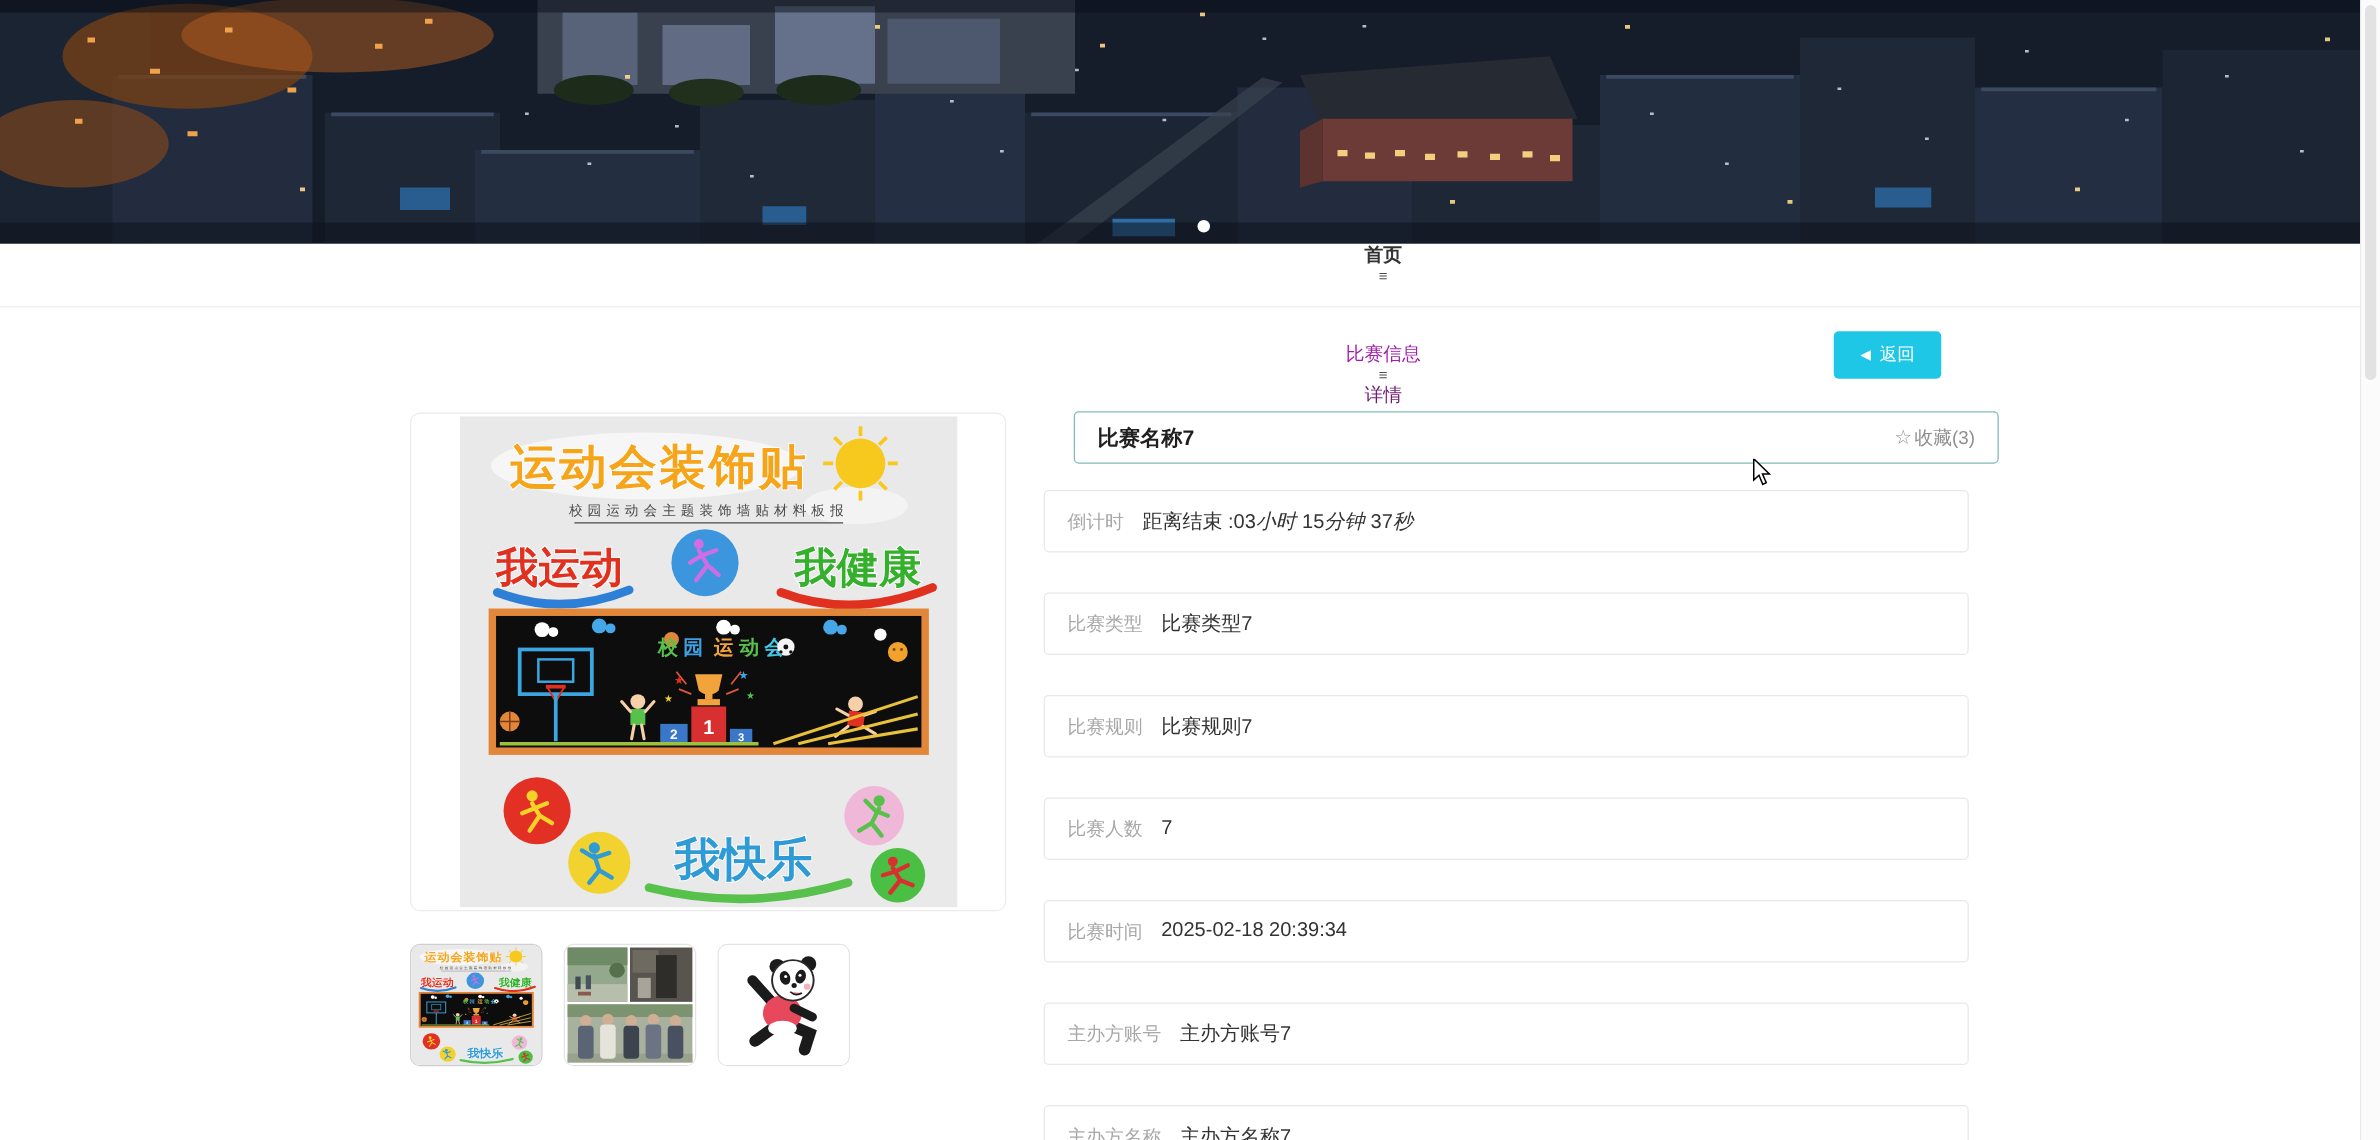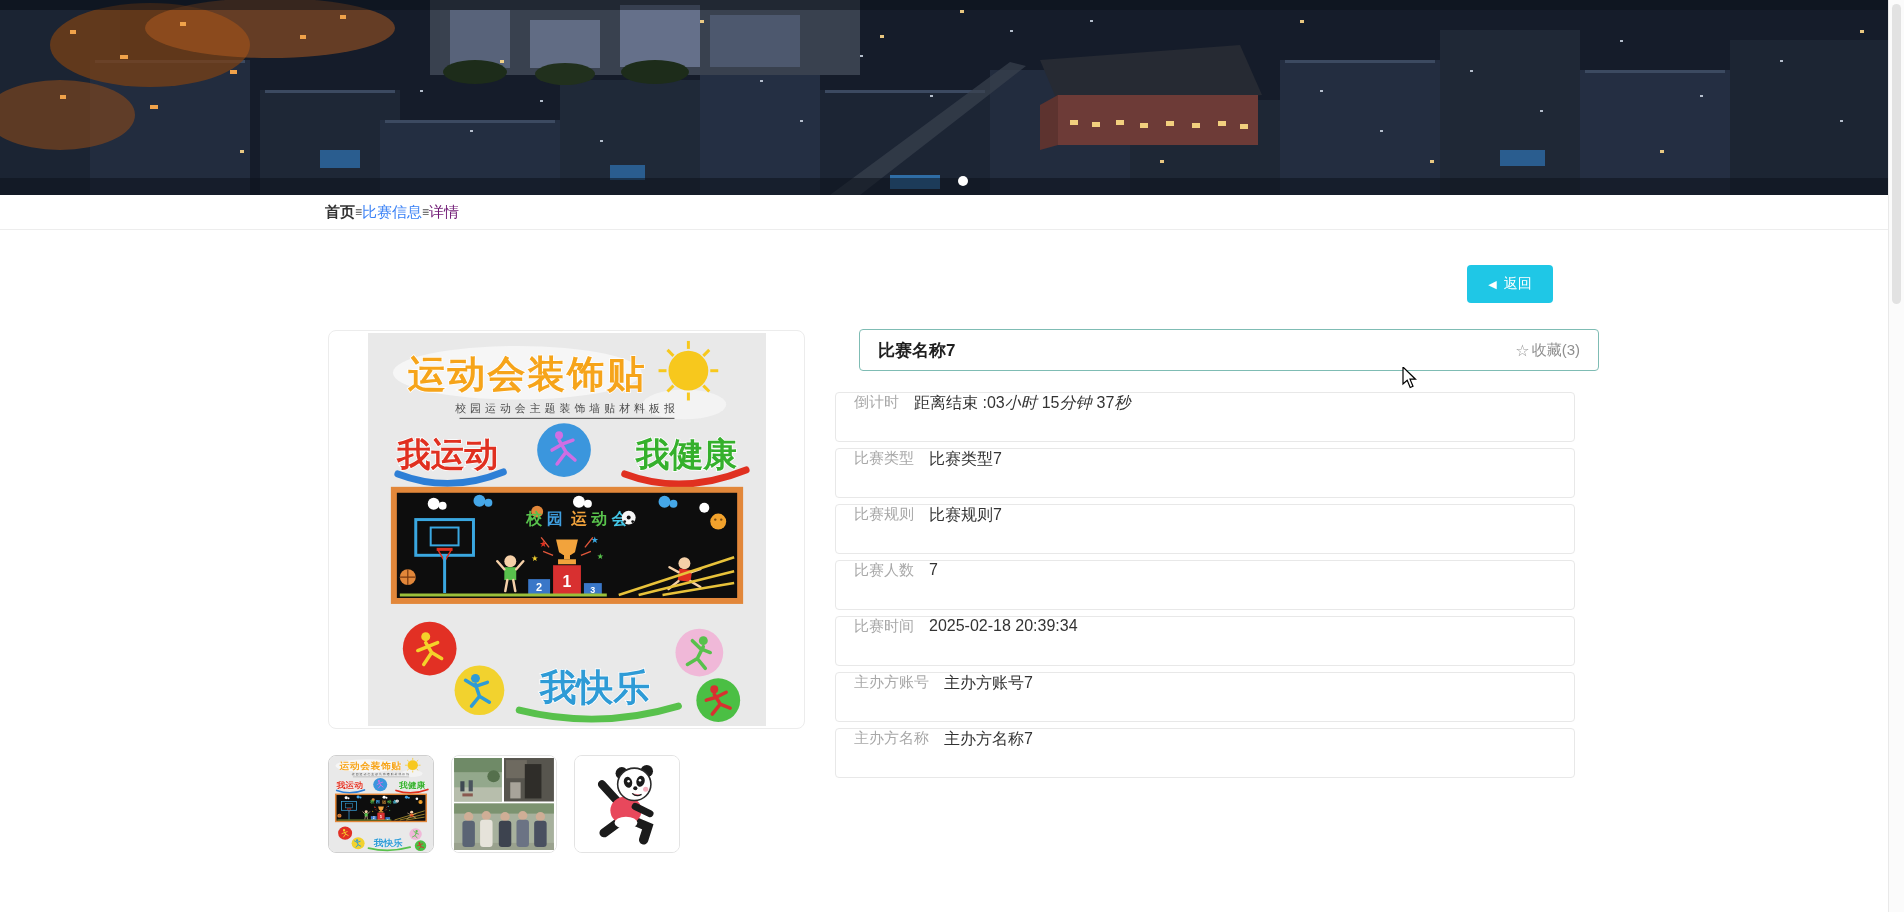--- a/index.html
+++ b/index.html
@@ -5,26 +5,26 @@
   html,body{margin:0;padding:0;}
   body{
     width:1904px;height:912px;overflow:hidden;background:#fff;position:relative;
     font-family:"Liberation Sans","DejaVu Sans",sans-serif;
   }
   
   .hero{position:absolute;left:0;top:0;width:1888px;height:195px;overflow:hidden;background:#151c2a;}
   .hero svg{display:block;width:100%;height:100%;}
   .carousel-dot{position:absolute;left:958px;top:176px;width:10px;height:10px;border-radius:50%;background:#ffffff;}
   
-  .navbar{position:absolute;left:0;top:195px;width:1888px;height:35px;background:#fff;
-    border-bottom:1px solid #ededed;display:flex;align-items:center;
-    padding-left:325px;box-sizing:border-box;font-size:15px;}
+  .navbar{position:absolute;left:0;top:195px;width:1888px;height:51px;background:#fff;
+    border-bottom:1px solid #ededed;display:flex;align-items:center;column-gap:48px;
+    padding-left:325px;box-sizing:border-box;font-size:15px;flex-direction:column;}
   .nav-home{font-weight:bold;color:#333;cursor:pointer;}
   .nav-sep{color:#4a4a4a;font-size:12px;}
-  .nav-active{color:#3b82f6;cursor:pointer;}
+  .nav-active{color:#a21caf;cursor:pointer;margin-top:46px;}
   .nav-detail{color:#701a75;cursor:pointer;}
   
   .back-btn{position:absolute;left:1467px;top:265px;width:86px;height:38px;background:#1fc7e6;
     color:#fff;border:none;border-radius:4px;font-size:14px;display:flex;align-items:center;
     justify-content:center;gap:7px;cursor:pointer;font-family:inherit;}
   .back-btn .tri{font-size:11px;line-height:1;}
   
   .gallery-box{position:absolute;left:328px;top:330px;width:477px;height:399px;background:#fff;
     border:1px solid #ececec;border-radius:8px;box-sizing:border-box;display:flex;
     align-items:center;justify-content:center;}
@@ -36,21 +36,21 @@
   .thumb svg{width:100%;height:100%;display:block;}
   
   .panel-header{position:absolute;left:859px;top:329px;width:740px;height:42px;background:#fff;
     border:1px solid #7fbcb4;border-radius:4px;box-sizing:border-box;display:flex;
     align-items:center;padding:0 18px;}
   .panel-title{font-size:17px;font-weight:bold;color:#1f1f1f;flex:1;}
   .favorite{color:#8f8f8f;font-size:15px;display:flex;align-items:center;cursor:pointer;}
   .favorite .star{font-size:16px;margin-right:2px;color:#9a9a9a;}
   .rows{position:absolute;left:835px;top:392px;width:740px;}
   .row{height:50px;background:#fff;border:1px solid #e8e8e8;border-radius:4px;box-sizing:border-box;
-    margin-bottom:6px;display:flex;padding:0 18px;}
+    margin-bottom:32px;display:flex;align-items:center;padding:0 18px;}
   .row-label{color:#a8a8a8;font-size:15px;margin-right:15px;white-space:nowrap;}
   .row-value{color:#333;font-size:16px;white-space:nowrap;}
   .cd-num{margin-left:5px;}
   .cd-num.first{margin-left:0;}
   .unit-italic{font-style:italic;}
   
   .scrollbar{position:absolute;right:0;top:0;width:16px;height:912px;background:#fbfbfb;
     border-left:1px solid #e9e9e9;box-sizing:border-box;}
   .scroll-thumb{position:absolute;left:3px;top:4px;width:9px;height:300px;background:#e2e2e2;border-radius:5px;}
   

